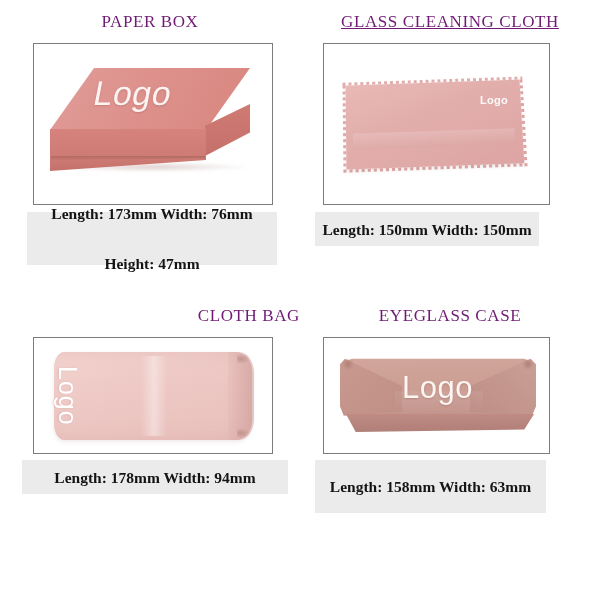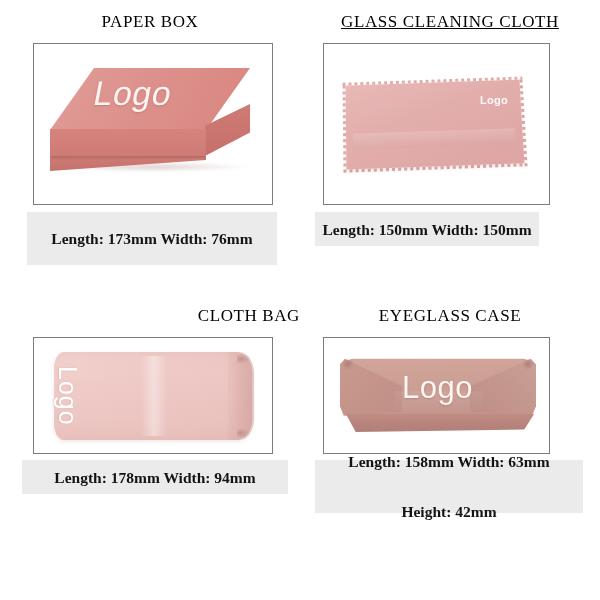--- a/index.html
+++ b/index.html
@@ -39,21 +39,21 @@
   }
 
   .cell-title {
     position: absolute;
     left: 0;
     right: 0;
     text-align: center;
     font-size: 17px;
     font-weight: 400;
     letter-spacing: 0.6px;
-    color: #000000;
+    color: #701a75;
     white-space: nowrap;
   }
 
   .photo-frame {
     position: absolute;
     border: 1.5px solid #7c7c7c;
     background: #ffffff;
     overflow: hidden;
   }
 
@@ -217,21 +217,21 @@
     color: #ffffff;
     letter-spacing: 1px;
     transform: rotate(90deg);
     transform-origin: left top;
     text-shadow: 0 1px 2px rgba(190,150,148,0.35);
   }
 
   
   #cell-case .cell-title { top: 6px; font-family: Liberation Serif, serif; }
   #frame-case { left: 23px; top: 37px; width: 225px; height: 115px; }
-  #cap-case { left: 15px; top: 160px; width: 268px; height: 53px; text-align: center; }
+  #cap-case { left: 15px; top: 160px; width: 231px; height: 53px; text-align: center; }
 
   .case-wrap {
     position: absolute;
     left: 16px; top: 18px; width: 196px; height: 80px;
   }
   .case-base {
     position: absolute;
     left: 0; top: 0; width: 100%; height: 68px;
     background: linear-gradient(178deg, #d2a69c 0%, #cb9d93 55%, #c0908a 100%);
     clip-path: polygon(0% 12%, 6% 4%, 94% 4%, 100% 12%, 100% 74%, 95% 88%, 6% 88%, 0% 74%);
@@ -293,20 +293,21 @@
           <div class="box-top"></div>
           <div class="box-side"></div>
           <div class="box-front"></div>
           <div class="box-seam"></div>
           <div class="box-logo">Logo</div>
         </div>
       </div>
 
       <div class="caption" id="cap-paper-box">
         <span class="cap-line">Length: 173mm Width: 76mm</span>
+        <span class="cap-line">Height: 47mm</span>
       </div>
     </div>
 
     <div class="cell" id="cell-cloth">
       <div class="cell-title">GLASS CLEANING CLOTH</div>
 
       <div class="photo-frame" id="frame-cloth">
         <div class="cloth-wrap">
           <div class="cloth-edge"></div>
           <div class="cloth-body"></div>
@@ -350,18 +351,17 @@
           <div class="case-center-fold"></div>
           <div class="case-bottom"></div>
           <div class="case-corner left"></div>
           <div class="case-corner right"></div>
           <div class="case-logo">Logo</div>
         </div>
       </div>
 
       <div class="caption" id="cap-case">
         <span class="cap-line">Length: 158mm Width: 63mm</span>
-        <span class="cap-line">Height: 42mm</span>
       </div>
     </div>
 
   </div>
 </div>
 
 </body></html>

